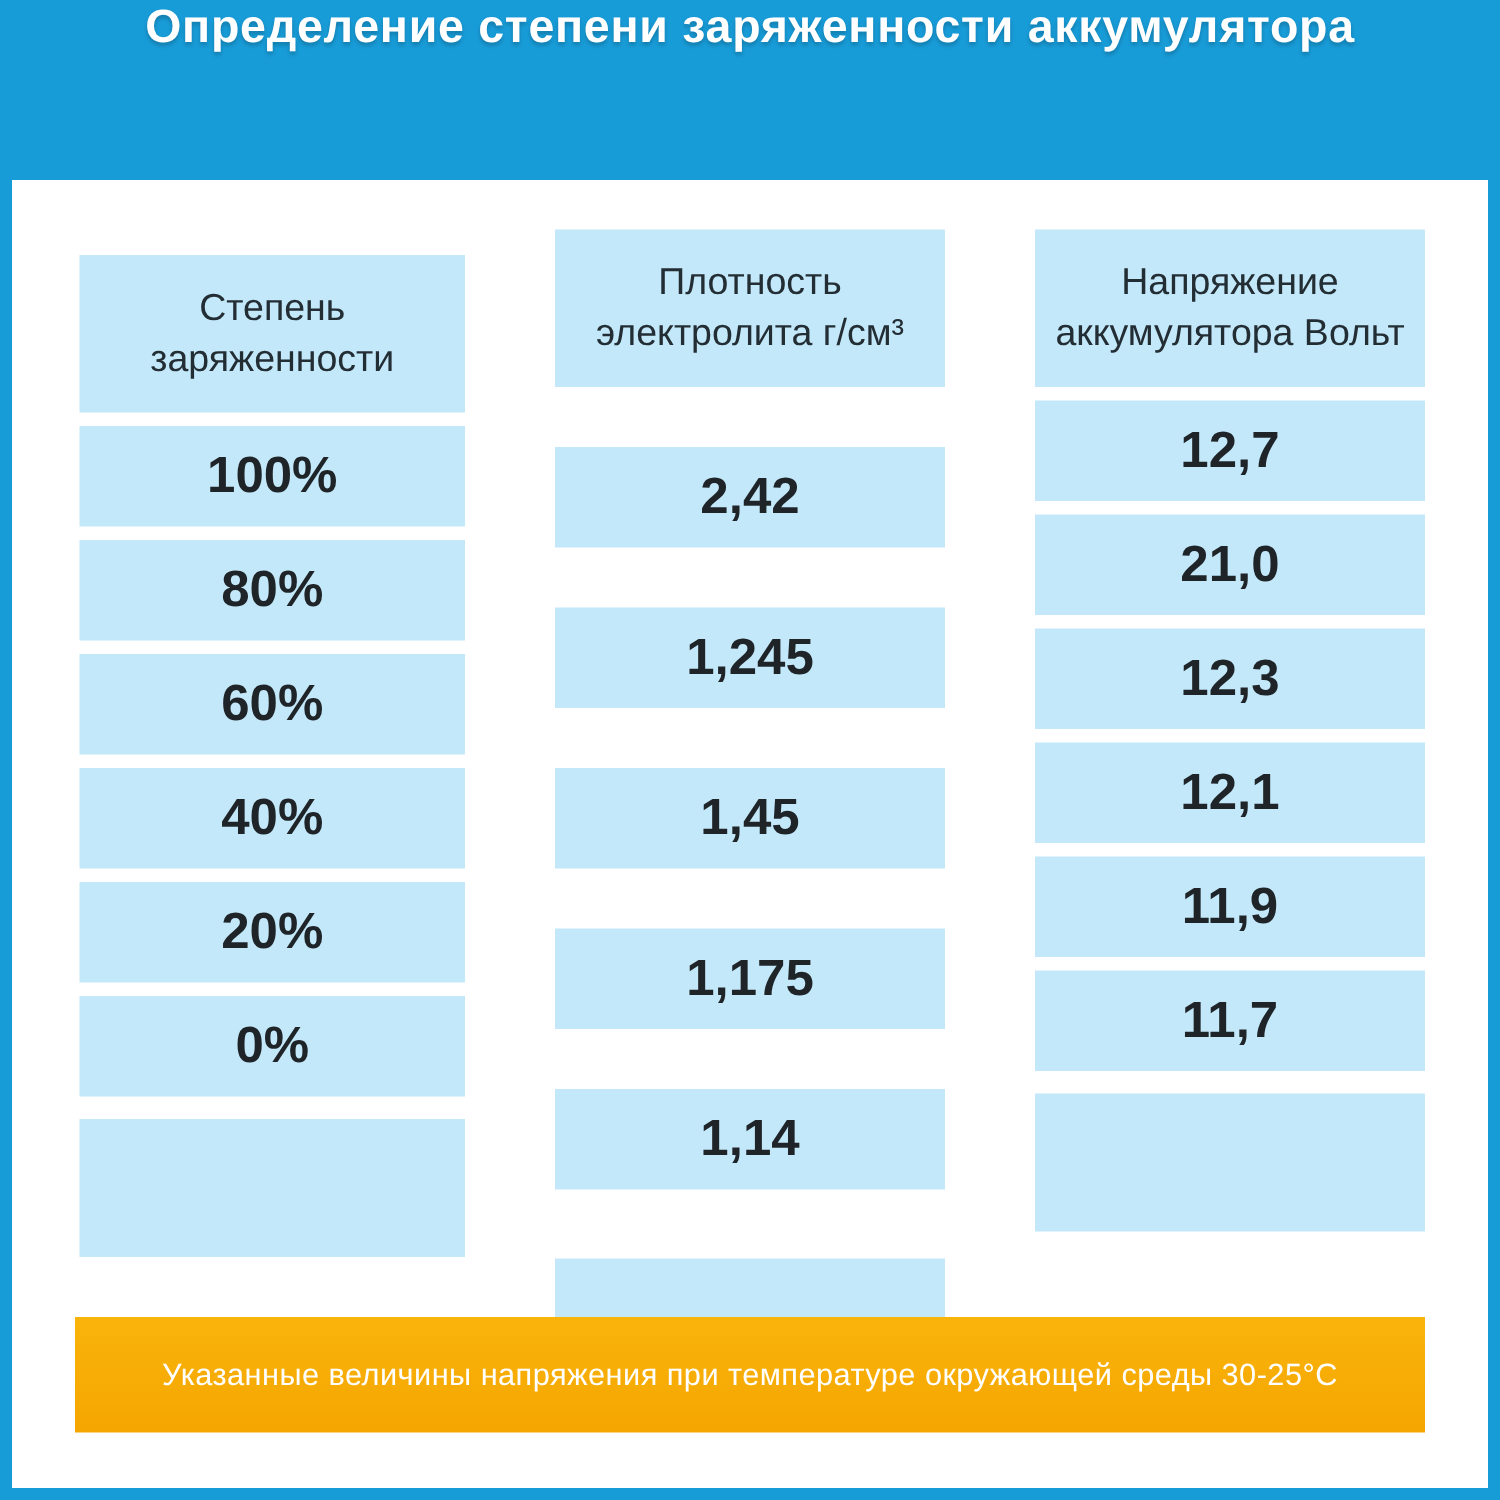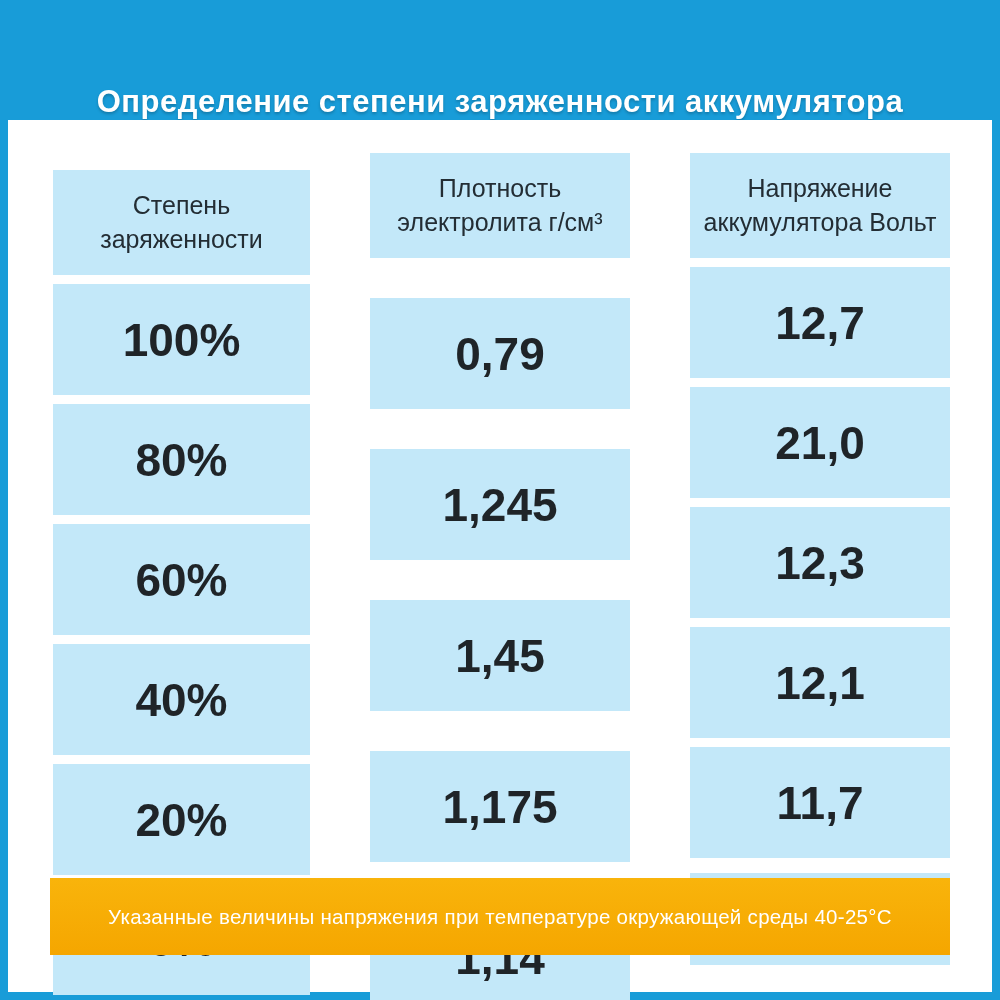--- a/index.html
+++ b/index.html
@@ -15,21 +15,21 @@
     position: absolute;
     left: 8px; right: 8px;
     top: 120px; bottom: 8px;
     background: #ffffff;
   }
   .titlebar {
     position: absolute;
     top: 0; left: 0;
     width: 100%; height: 120px;
     display: flex;
-    align-items: flex-end;
+    align-items: flex-start;
     justify-content: center;
   }
   .title {
     color: #ffffff;
     font-size: 31px;
     font-weight: bold;
     letter-spacing: 0.5px;
     text-shadow: 0 2px 3px rgba(0,0,0,0.22);
     white-space: nowrap;
   }
@@ -52,22 +52,22 @@
   }
   .cell.head {
     height: 105px;
     font-size: 25px;
     line-height: 1.35;
     color: #232d34;
     padding: 0 8px;
     box-sizing: border-box;
   }
   .cell.val {
-    height: 111px;
-    font-size: 46px;
+    height: 67px;
+    font-size: 34px;
     font-weight: bold;
     color: #1f2428;
   }
   .cell.stub {
     height: 92px;
     margin-top: 6px;
   }
   .banner {
     position: absolute;
     left: 50px;
@@ -103,35 +103,36 @@
     <div class="cell val">80%</div>
     <div class="cell val">60%</div>
     <div class="cell val">40%</div>
     <div class="cell val">20%</div>
     <div class="cell val">0%</div>
     <div class="cell stub"></div>
   </div>
 
   <div class="col col-density">
     <div class="cell head">Плотность электролита г/см³</div>
-    <div class="cell val">0,79</div>
+    <div class="cell val">2,42</div>
     <div class="cell val">1,245</div>
     <div class="cell val">1,45</div>
     <div class="cell val">1,175</div>
     <div class="cell val">1,14</div>
     <div class="cell stub"></div>
   </div>
 
   <div class="col col-voltage">
     <div class="cell head">Напряжение аккумулятора Вольт</div>
     <div class="cell val">12,7</div>
     <div class="cell val">21,0</div>
     <div class="cell val">12,3</div>
     <div class="cell val">12,1</div>
+    <div class="cell val">11,9</div>
     <div class="cell val">11,7</div>
     <div class="cell stub"></div>
   </div>
 
   <div class="banner">
-    <span>Указанные величины напряжения при температуре окружающей среды 40-25°С</span>
+    <span>Указанные величины напряжения при температуре окружающей среды 30-25°С</span>
   </div>
 
 </div>
 
 </body></html>

